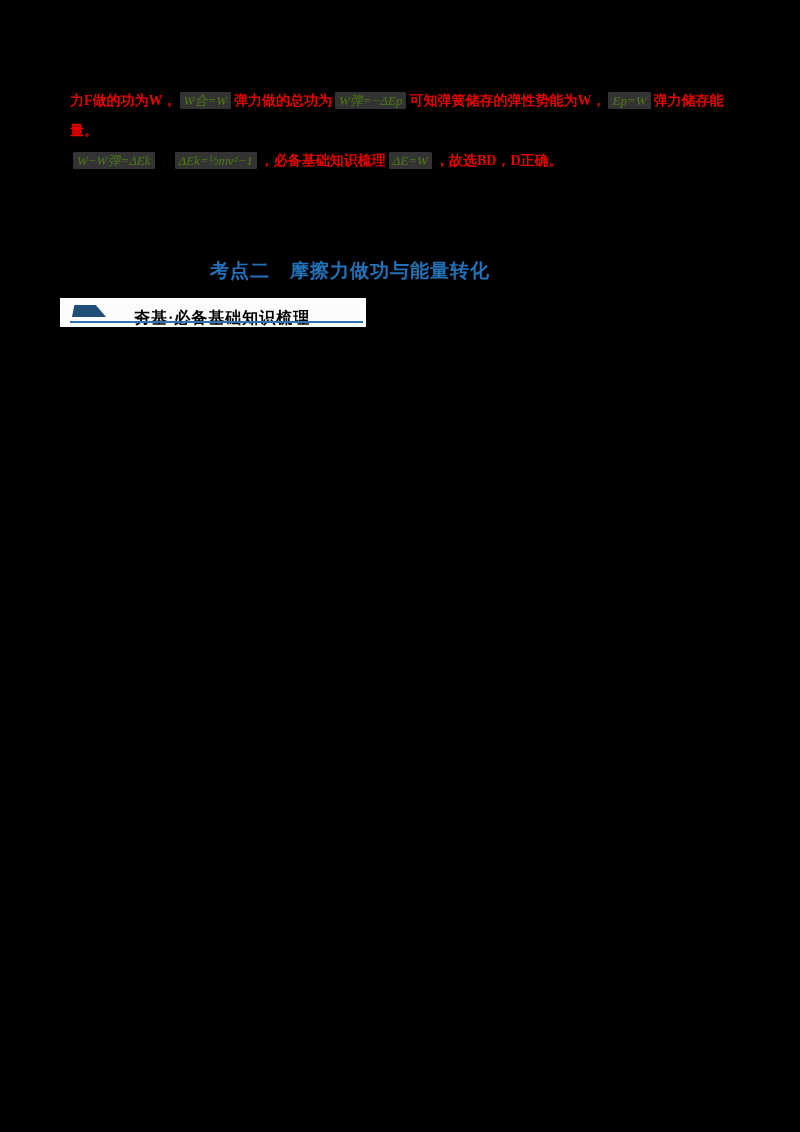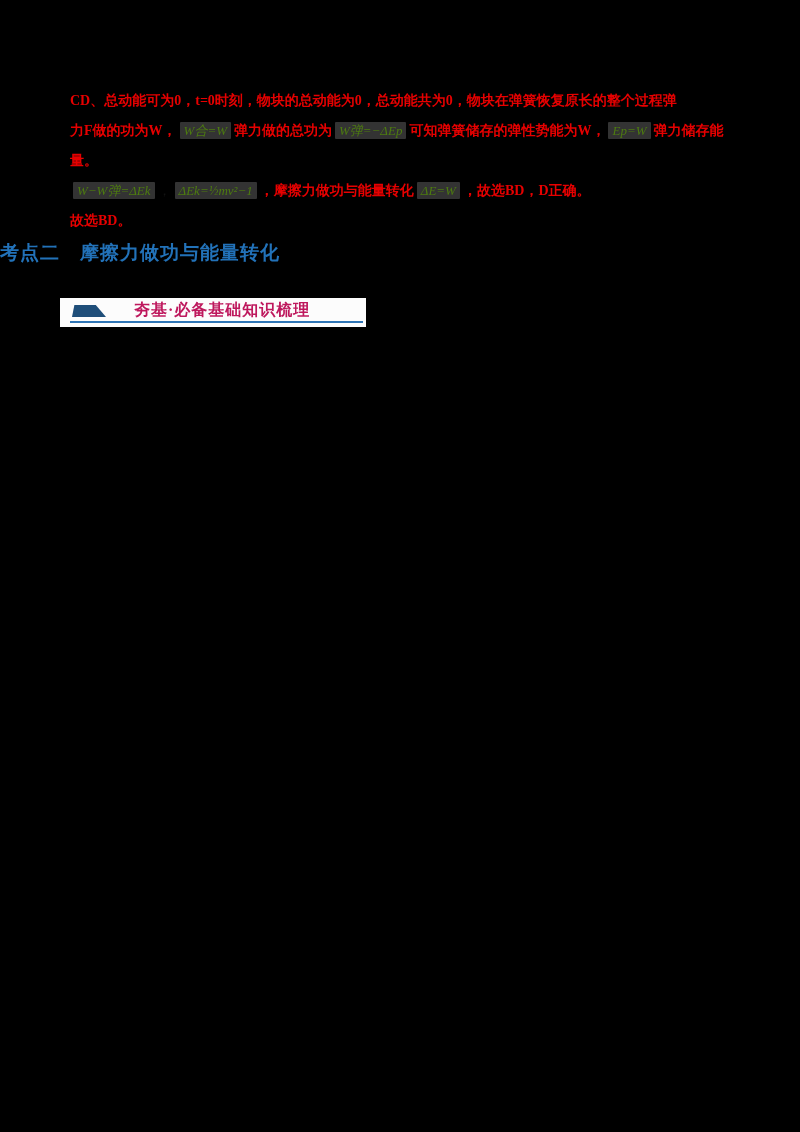--- a/index.html
+++ b/index.html
@@ -44,22 +44,23 @@
     font-weight: 400;
     font-size: 13px;
     padding: 1px 4px;
     margin: 0 3px;
     border-radius: 1px;
   }
   
   .section-heading {
     position: absolute;
     left: 0;
-    top: 240px;
+    top: 258px;
     width: 700px;
+    text-align: center;
     color: #2272b9;
     font-size: 19px;
     font-weight: 700;
     letter-spacing: 1px;
     font-family: "Liberation Serif", serif;
   }
   
   .knowledge-bar {
     position: absolute;
     left: 60px;
@@ -73,57 +74,51 @@
     left: 12px;
     top: 7px;
     width: 34px;
     height: 12px;
     background: #1f4e79;
     clip-path: polygon(7% 0, 70% 0, 100% 100%, 0 100%);
   }
   .kb-label {
     position: absolute;
     left: 74px;
-    top: 0;
+    top: 8px;
     height: 24px;
     line-height: 24px;
-    color: #be185d;
+    color: #000000;
     font-size: 16px;
     font-weight: 700;
     letter-spacing: 1px;
     white-space: nowrap;
     font-family: "Liberation Serif", serif;
   }
   .kb-underline {
     position: absolute;
     left: 10px;
     right: 3px;
     bottom: 4px;
     height: 2px;
     background: #2e74b5;
   }
 </style>
 </head>
 <body>
 
 <div class="answer">
   <div class="ans-line">
-    <span class="seg-red">CD、总动能可为0，t=0时刻，物块的总动能为0，总动能共为0，物块在弹簧恢复原长的整个过程弹</span>
-  </div>
-  <div class="ans-line">
     <span class="seg-red">力F做的功为W，</span><span class="seg-formula">W合=W</span><span class="seg-red">弹力做的总功为</span><span class="seg-formula">W弹=−ΔEp</span><span class="seg-red">可知弹簧储存的弹性势能为W，</span><span class="seg-formula">Ep=W</span><span class="seg-red">弹力储存能</span>
   </div>
   <div class="ans-line">
     <span class="seg-red">量。</span>
   </div>
   <div class="ans-line">
-    <span class="seg-formula">W−W弹=ΔEk</span><span class="seg-dark">，</span><span class="seg-formula">ΔEk=½mv²−1</span><span class="seg-red">，摩擦力做功与能量转化</span><span class="seg-formula">ΔE=W</span><span class="seg-red">，故选BD，D正确。</span>
-  </div>
-  <div class="ans-line">
-    <span class="seg-red">故选BD。</span>
+    <span class="seg-formula">W−W弹=ΔEk</span><span class="seg-dark">，</span><span class="seg-formula">ΔEk=½mv²−1</span><span class="seg-red">，必备基础知识梳理</span><span class="seg-formula">ΔE=W</span><span class="seg-red">，故选BD，D正确。</span>
   </div>
 </div>
 
 <div class="section-heading">考点二　摩擦力做功与能量转化</div>
 
 <div class="knowledge-bar">
   <span class="kb-trapezoid"></span>
   <span class="kb-label">夯基·必备基础知识梳理</span>
   <span class="kb-underline"></span>
 </div>

